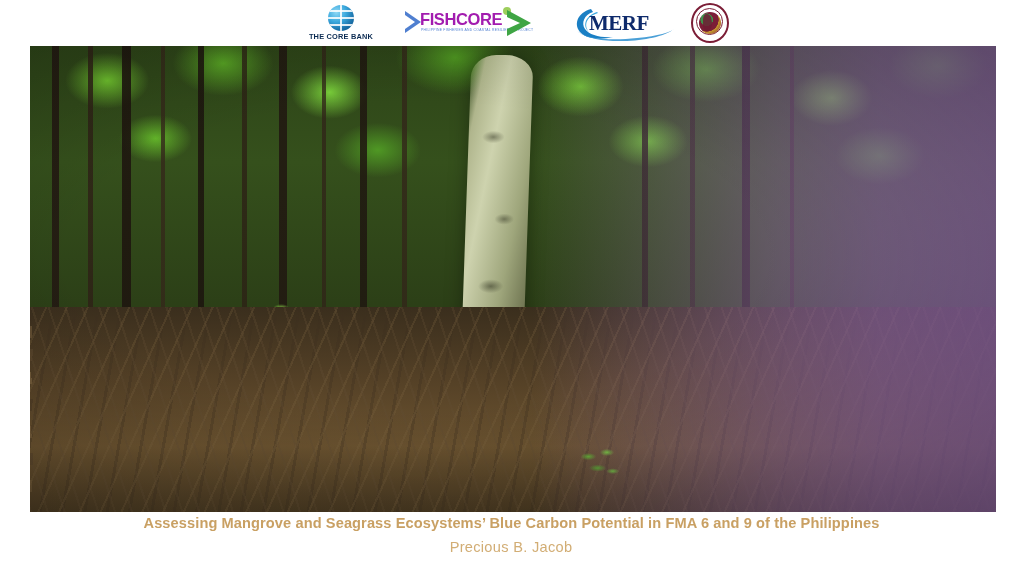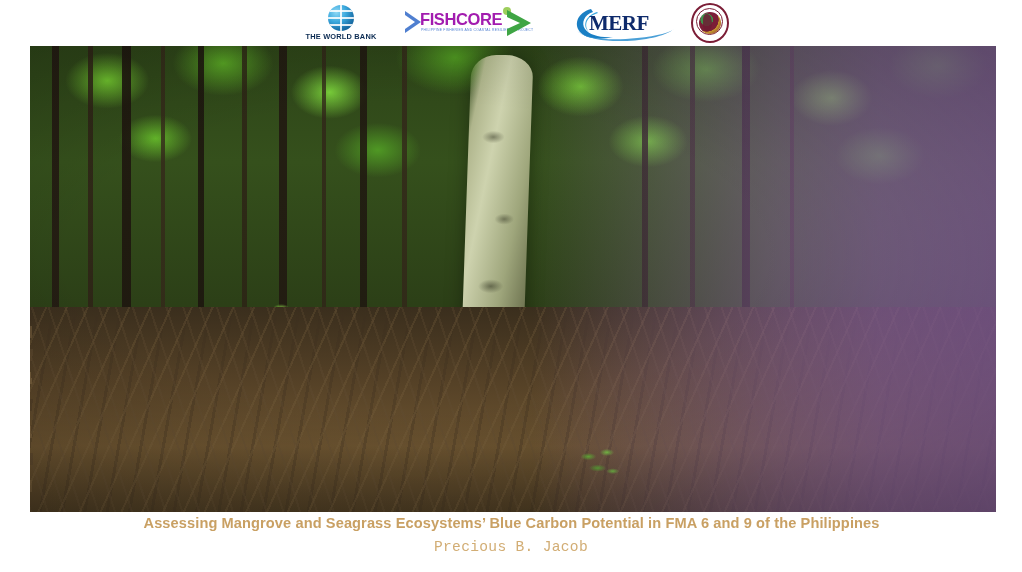--- a/index.html
+++ b/index.html
@@ -389,39 +389,39 @@
     font-family: "Liberation Sans", sans-serif;
     font-size: 14.6px;
     font-weight: bold;
     color: #c9a063;
     letter-spacing: .1px;
     line-height: 1.35;
     margin: 2px 0 0 1px;
     white-space: nowrap;
   }
   .caption-author {
-    font-family: Liberation Mono, monospace;
+    font-family: Liberation Sans, sans-serif;
     font-size: 14.6px;
     font-weight: normal;
     color: #d2ad74;
     letter-spacing: .3px;
     line-height: 1.4;
     margin: 3px 0 0 0;
   }
 </style>
 </head>
 <body>
 
 <div class="slide">
 
   <div class="logo-bar">
 
     <div class="logo logo-worldbank">
       <div class="wb-globe"></div>
-      <div class="wb-text">THE WORLD BANK</div>
+      <div class="wb-text">THE CORE BANK</div>
     </div>
 
     <div class="logo logo-fishcore">
       <div class="fc-fishtail"></div>
       <div class="fc-wordmark">
         <span class="fc-fish">FISH</span><span class="fc-core">CORE</span>
       </div>
       <div class="fc-tagline">PHILIPPINE FISHERIES AND COASTAL RESILIENCY PROJECT</div>
       <div class="fc-dot"></div>
       <svg class="fc-arrow" viewBox="0 0 34 30">

